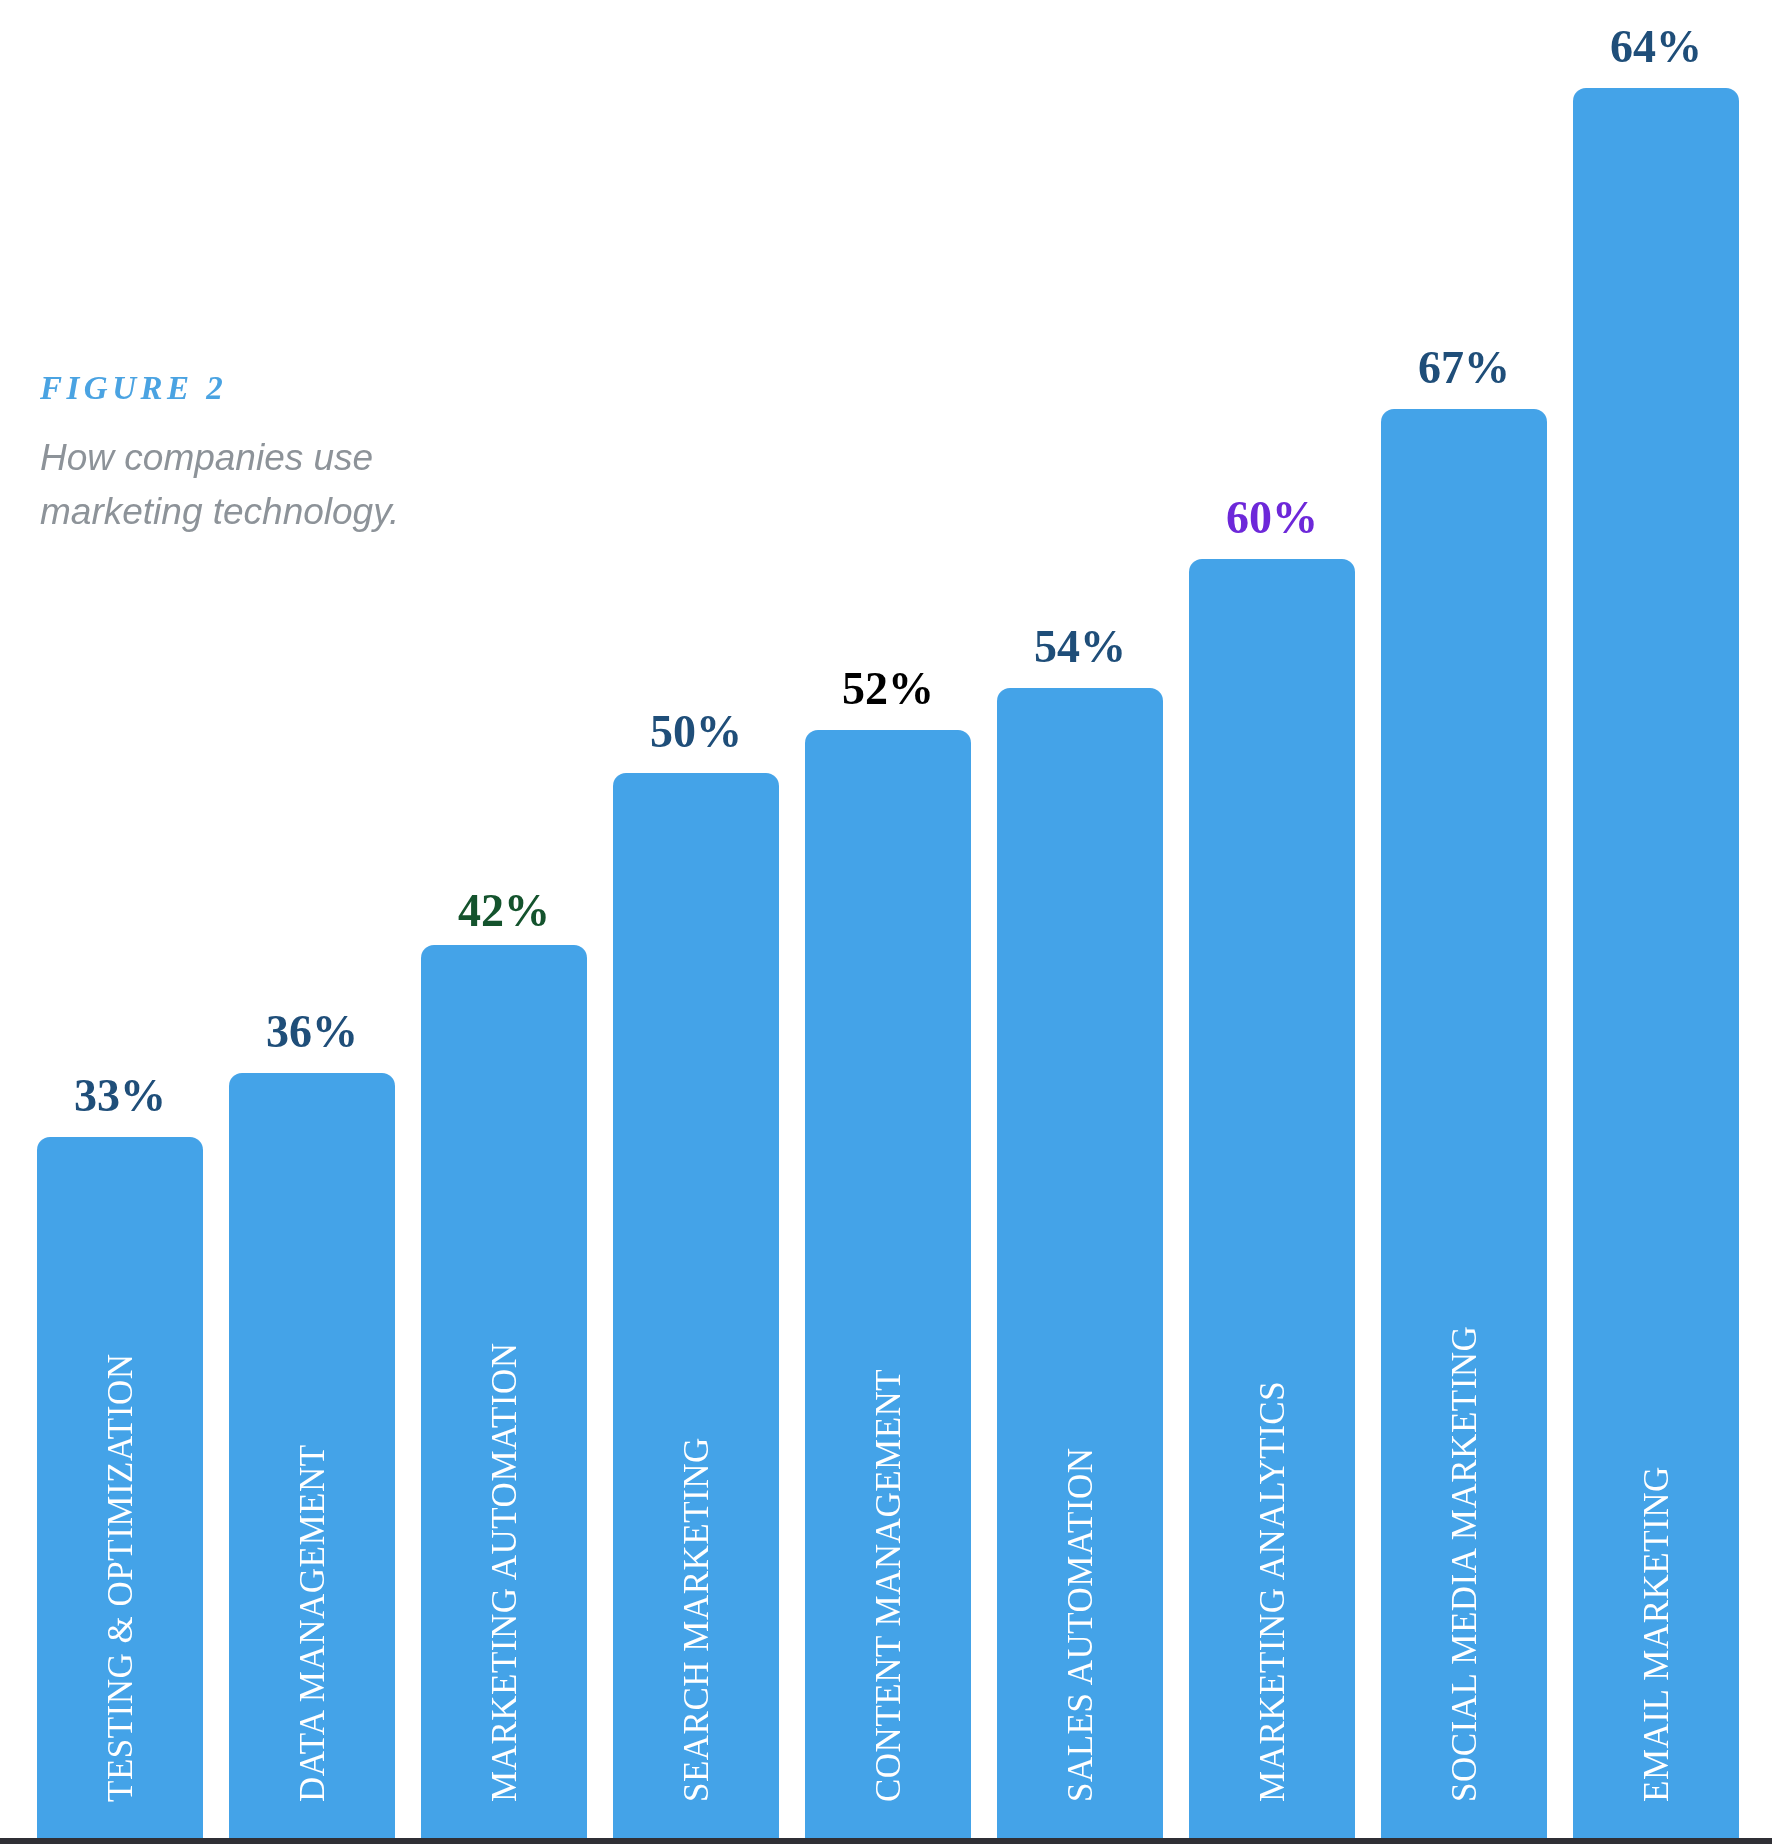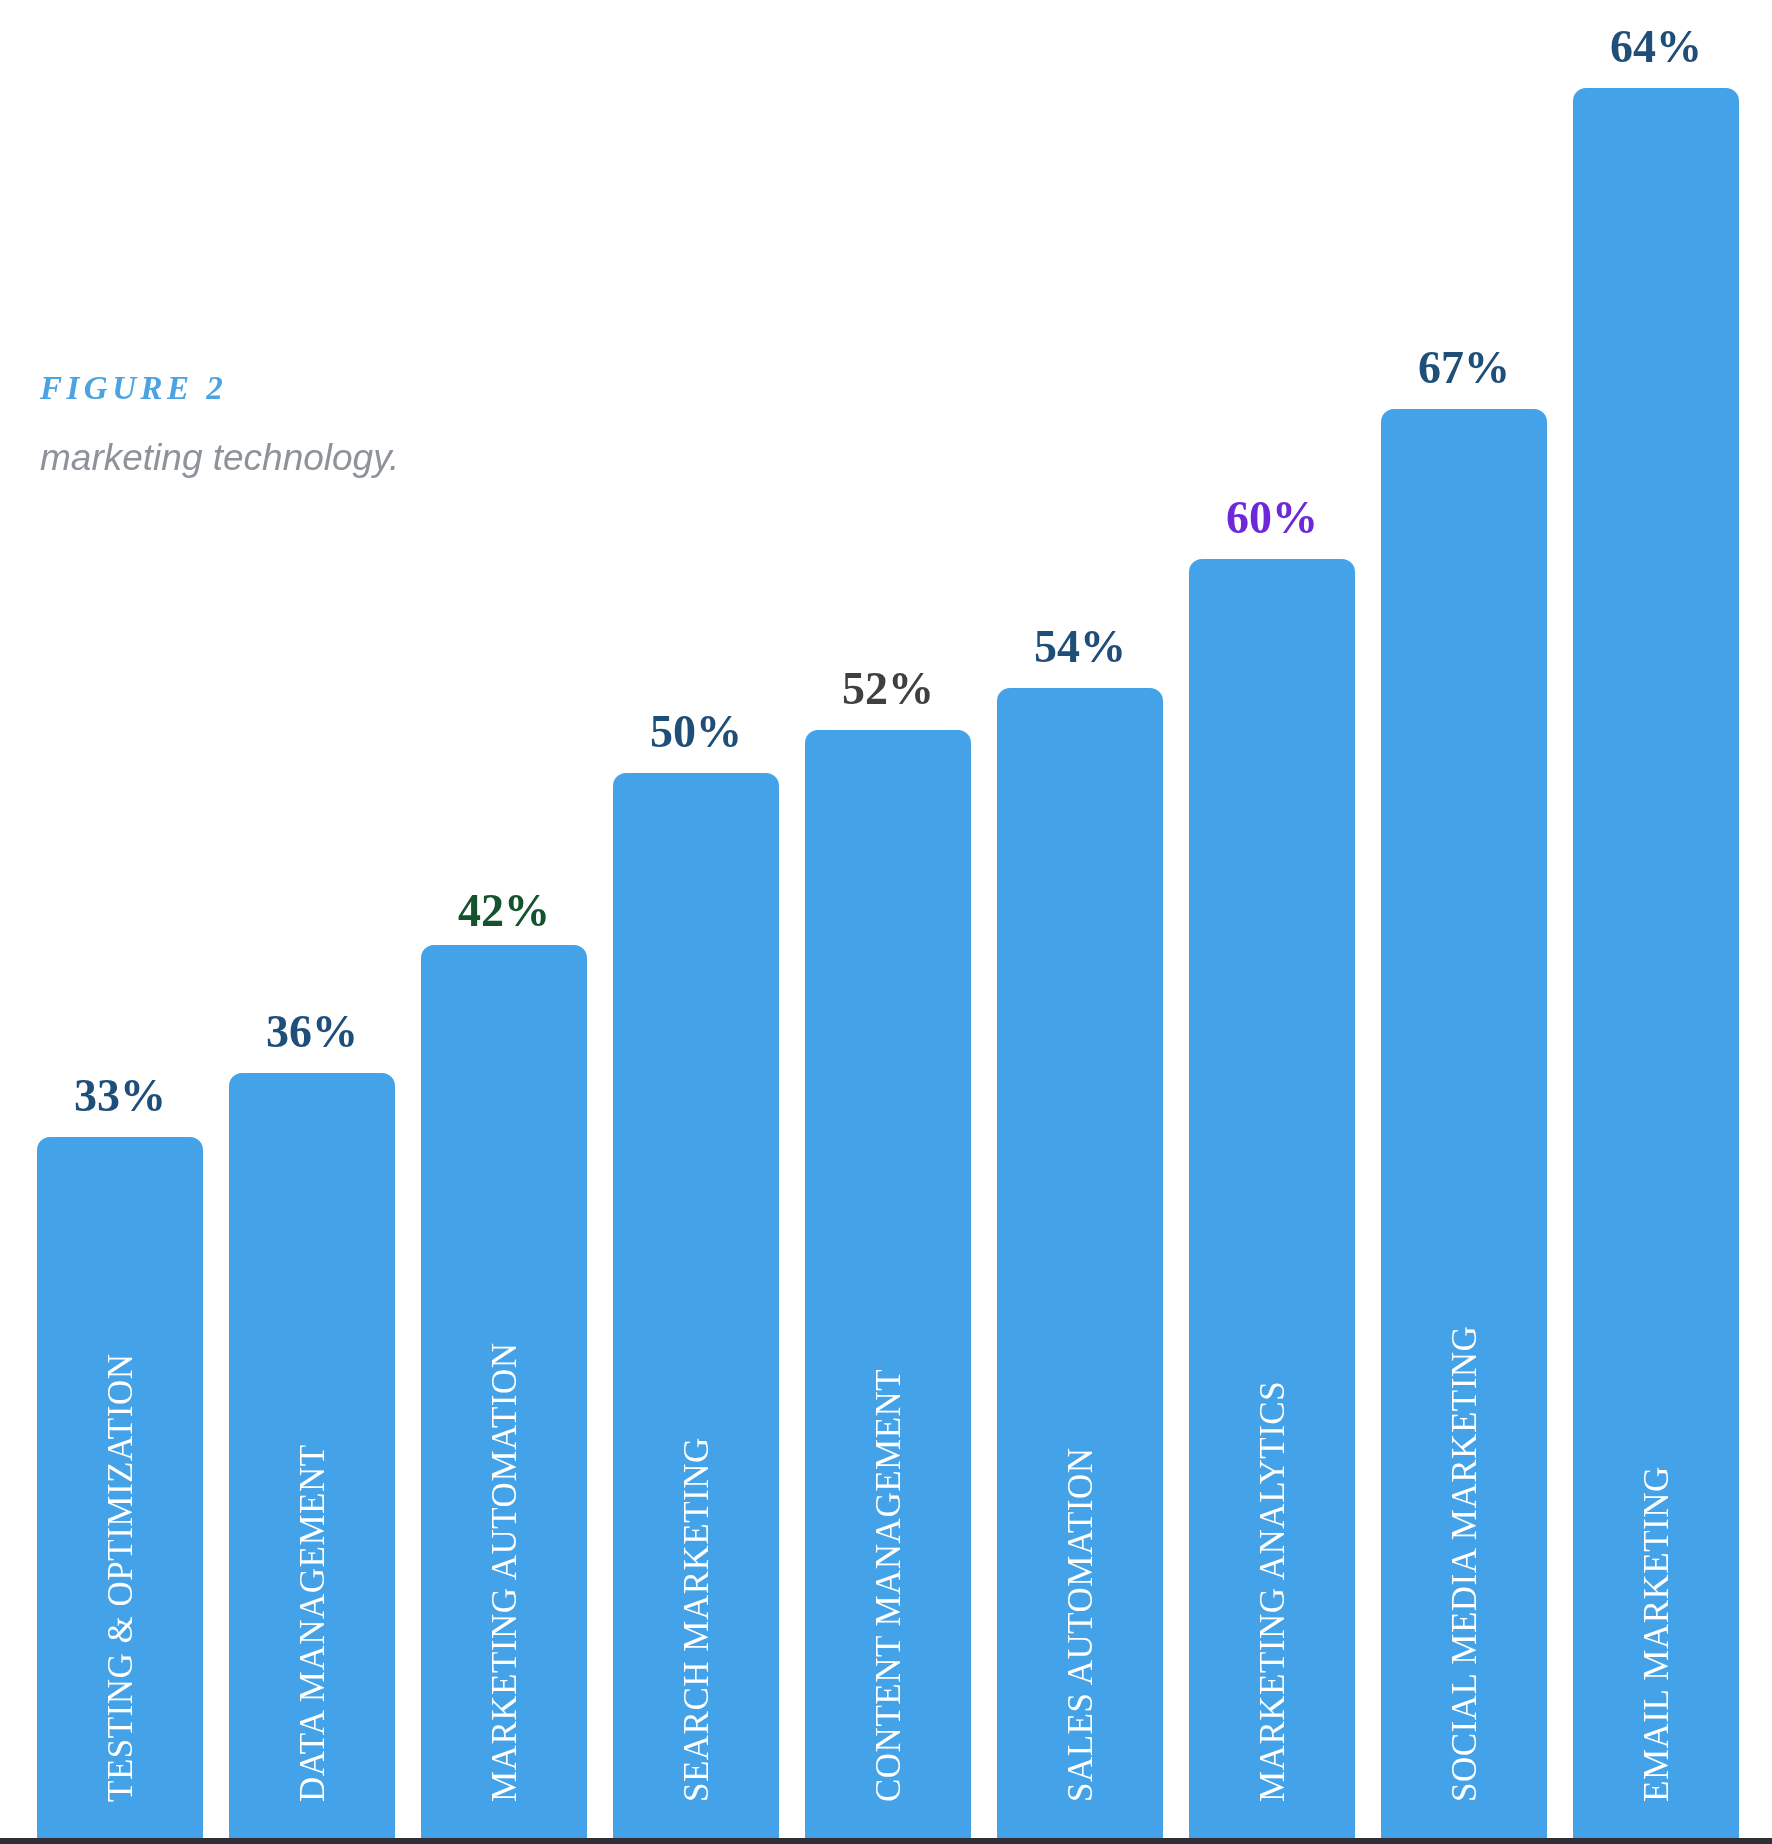--- a/index.html
+++ b/index.html
@@ -108,20 +108,21 @@
     background: #2f2f35;
   }
 </style>
 </head>
 <body>
 
 <div id="page">
 
   <div id="caption">
     <div id="figure-label">FIGURE 2</div>
+    <div class="subtitle-line">How companies use</div>
     <div class="subtitle-line">marketing technology.</div>
   </div>
 
   <div id="plot">
       <div class="bar-group" style="left: 37px; width: 166px; height: 706.683px;">
         <div class="bar" style="height: 706.683px; background: rgb(68, 163, 232);">
           <div class="bar-cat-wrap">
             <div class="bar-cat" style="color: rgb(255, 255, 255);">TESTING &amp; OPTIMIZATION</div>
           </div>
         </div>
@@ -150,21 +151,21 @@
           </div>
         </div>
         <div class="bar-value" style="color: rgb(31, 78, 121); bottom: 1088.73px;">50%</div>
       </div>
       <div class="bar-group" style="left: 805px; width: 166px; height: 1113.56px;">
         <div class="bar" style="height: 1113.56px; background: rgb(68, 163, 232);">
           <div class="bar-cat-wrap">
             <div class="bar-cat" style="color: rgb(255, 255, 255);">CONTENT MANAGEMENT</div>
           </div>
         </div>
-        <div class="bar-value" style="color: #404040; bottom: 1131.56px;">52%</div>
+        <div class="bar-value" style="color: #000000; bottom: 1131.56px;">52%</div>
       </div>
       <div class="bar-group" style="left: 997px; width: 166px; height: 1156.39px;">
         <div class="bar" style="height: 1156.39px; background: rgb(68, 163, 232);">
           <div class="bar-cat-wrap">
             <div class="bar-cat" style="color: rgb(255, 255, 255);">SALES AUTOMATION</div>
           </div>
         </div>
         <div class="bar-value" style="color: rgb(31, 78, 121); bottom: 1174.39px;">54%</div>
       </div>
       <div class="bar-group" style="left: 1189px; width: 166px; height: 1284.88px;">

